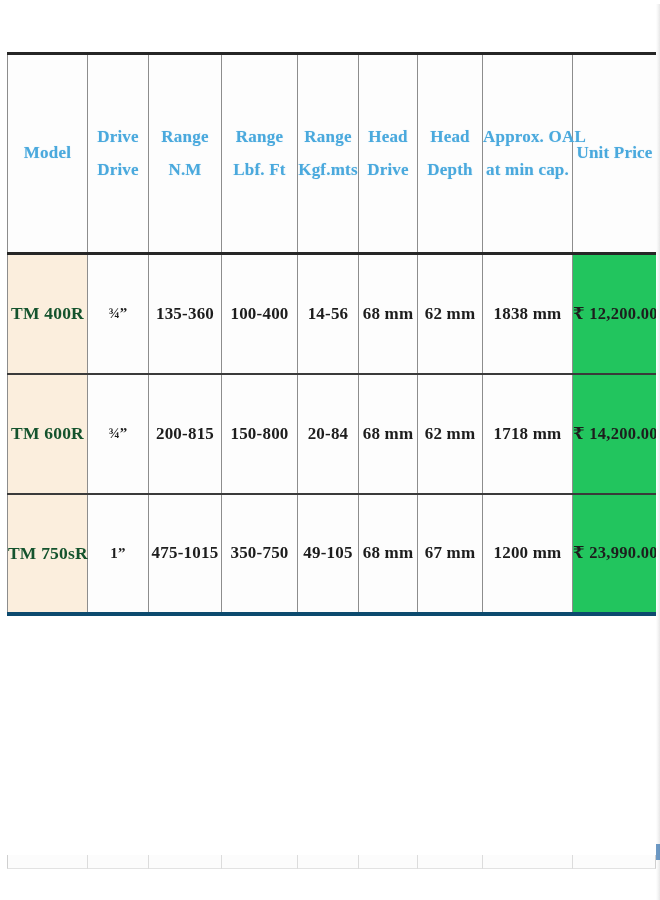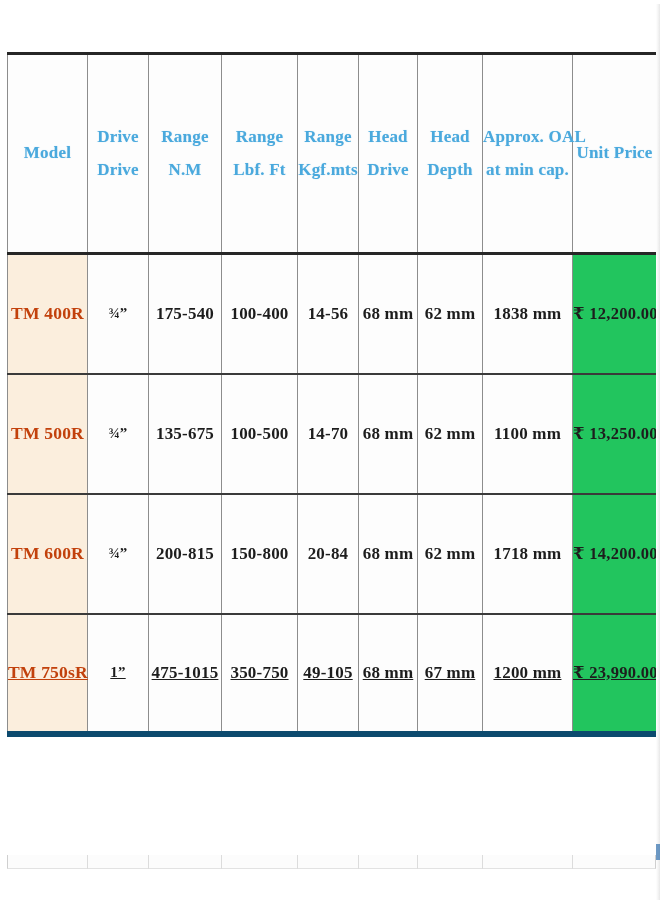--- a/index.html
+++ b/index.html
@@ -92,29 +92,28 @@
   tbody td {
     border-bottom: 2px solid #3a3a3a;
     font-size: 17px;
     font-weight: 700;
     color: #1d1d1d;
     background: #fdfdfd;
     letter-spacing: .2px;
     white-space: nowrap;
   }
   tbody tr:last-child td {
-    border-bottom: 6px solid #0c4a6e;
-    text-decoration: underline;
+    border-bottom: 4px solid #0c4a6e;
   }
 
   td.model-cell {
     background: #fbeedd;
     font-size: 17.5px;
     font-weight: 700;
-    color: #c2410c;
+    color: #14532d;
   }
   td.price-cell {
     background: #22c55e;
     font-size: 16.5px;
     letter-spacing: .3px;
   }
   td.drive-cell {
     font-size: 15px;
   }
 
@@ -194,38 +193,27 @@
           <th>
             <span class="ln">Unit Price</span>
           </th>
         </tr>
       </thead>
 
       <tbody>
         <tr>
           <td class="model-cell">TM 400R</td>
           <td class="drive-cell">¾”</td>
-          <td>175-540</td>
+          <td>135-360</td>
           <td>100-400</td>
           <td>14-56</td>
           <td>68 mm</td>
           <td>62 mm</td>
           <td>1838 mm</td>
           <td class="price-cell">₹ 12,200.00</td>
-        </tr>
-        <tr>
-          <td class="model-cell">TM 500R</td>
-          <td class="drive-cell">¾”</td>
-          <td>135-675</td>
-          <td>100-500</td>
-          <td>14-70</td>
-          <td>68 mm</td>
-          <td>62 mm</td>
-          <td>1100 mm</td>
-          <td class="price-cell">₹ 13,250.00</td>
         </tr>
         <tr>
           <td class="model-cell">TM 600R</td>
           <td class="drive-cell">¾”</td>
           <td>200-815</td>
           <td>150-800</td>
           <td>20-84</td>
           <td>68 mm</td>
           <td>62 mm</td>
           <td>1718 mm</td>

